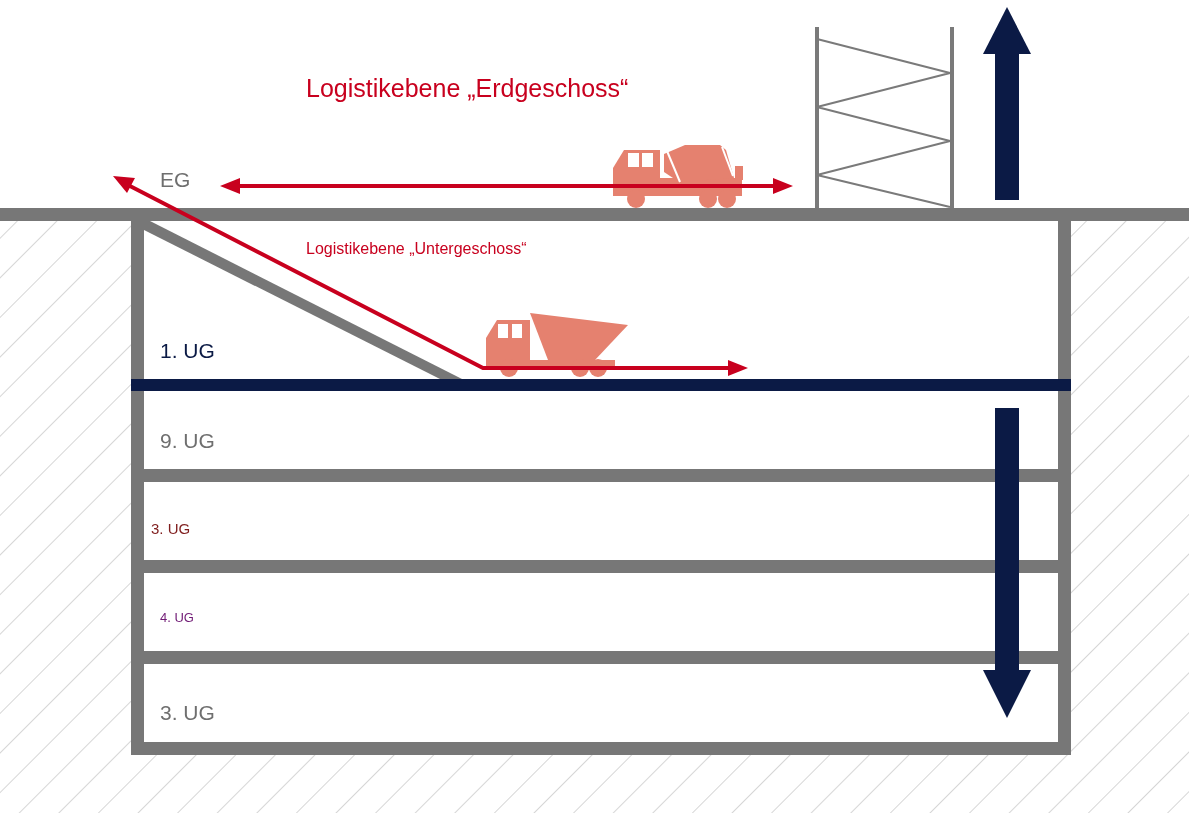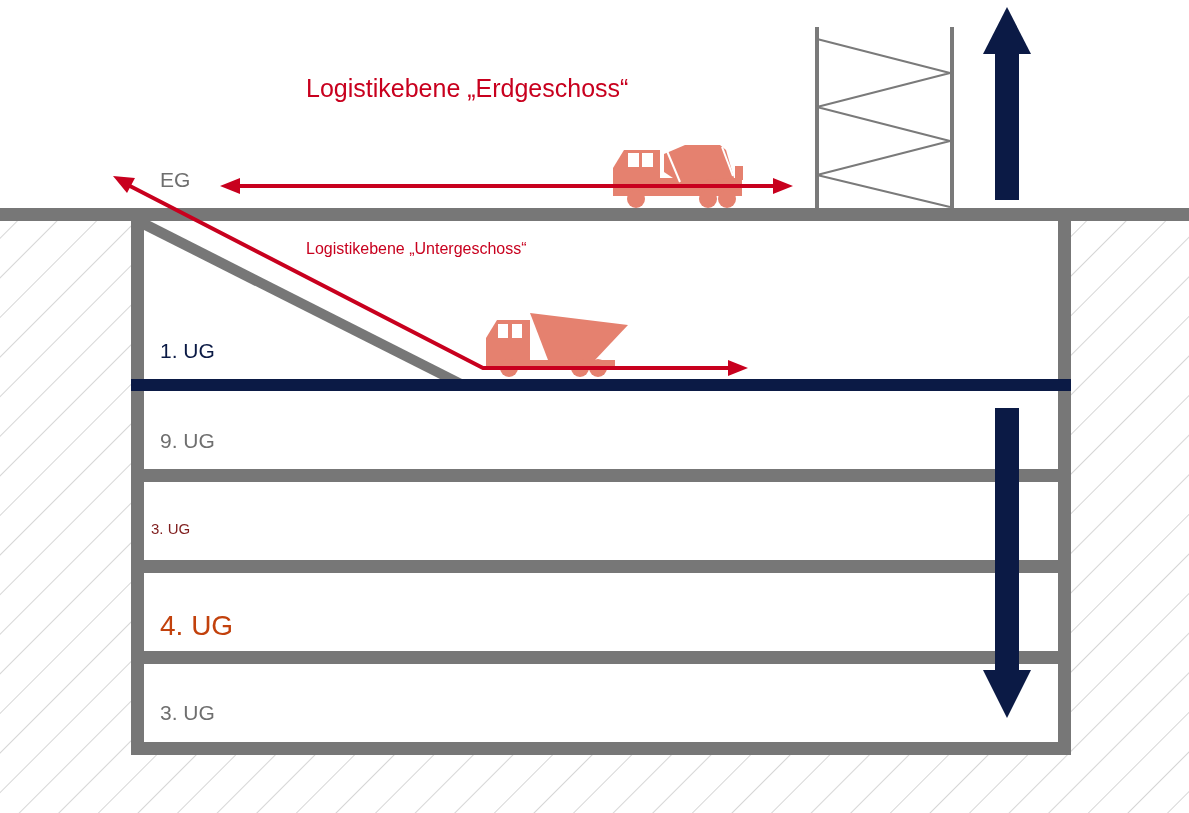--- a/index.html
+++ b/index.html
@@ -88,14 +88,14 @@
   </g>
 </svg>
 
 <div class="lbl" style="position:absolute; left:306px; top:74px; font-size:25px; color:#c8001e;">Logistikebene „Erdgeschoss“</div>
 <div class="lbl" style="position:absolute; left:306px; top:240px; font-size:16px; color:#c8001e;">Logistikebene „Untergeschoss“</div>
 
 <div class="lbl" style="position:absolute; left:160px; top:168px; font-size:21px; color:#6f6f6f;text-align:right;">EG</div>
 <div class="lbl" style="position:absolute; left:160px; top:339px; font-size:21px; color:#0b1a45;">1. UG</div>
 <div class="lbl" style="position:absolute; left:160px; top:429px; font-size:21px; color:#6f6f6f;">9. UG</div>
 <div class="lbl" style="position:absolute; left:151px; top:520px; font-size:15px; color:#7f1d1d;">3. UG</div>
-<div class="lbl" style="position:absolute; left:160px; top:610px; font-size:28px; color:#c2410c;">4. UG</div>
+<div class="lbl" style="position:absolute; left:160px; top:610px; font-size:13px; color:#701a75;">4. UG</div>
 <div class="lbl" style="position:absolute; left:160px; top:701px; font-size:21px; color:#6f6f6f;">3. UG</div>
 
 </body></html>

